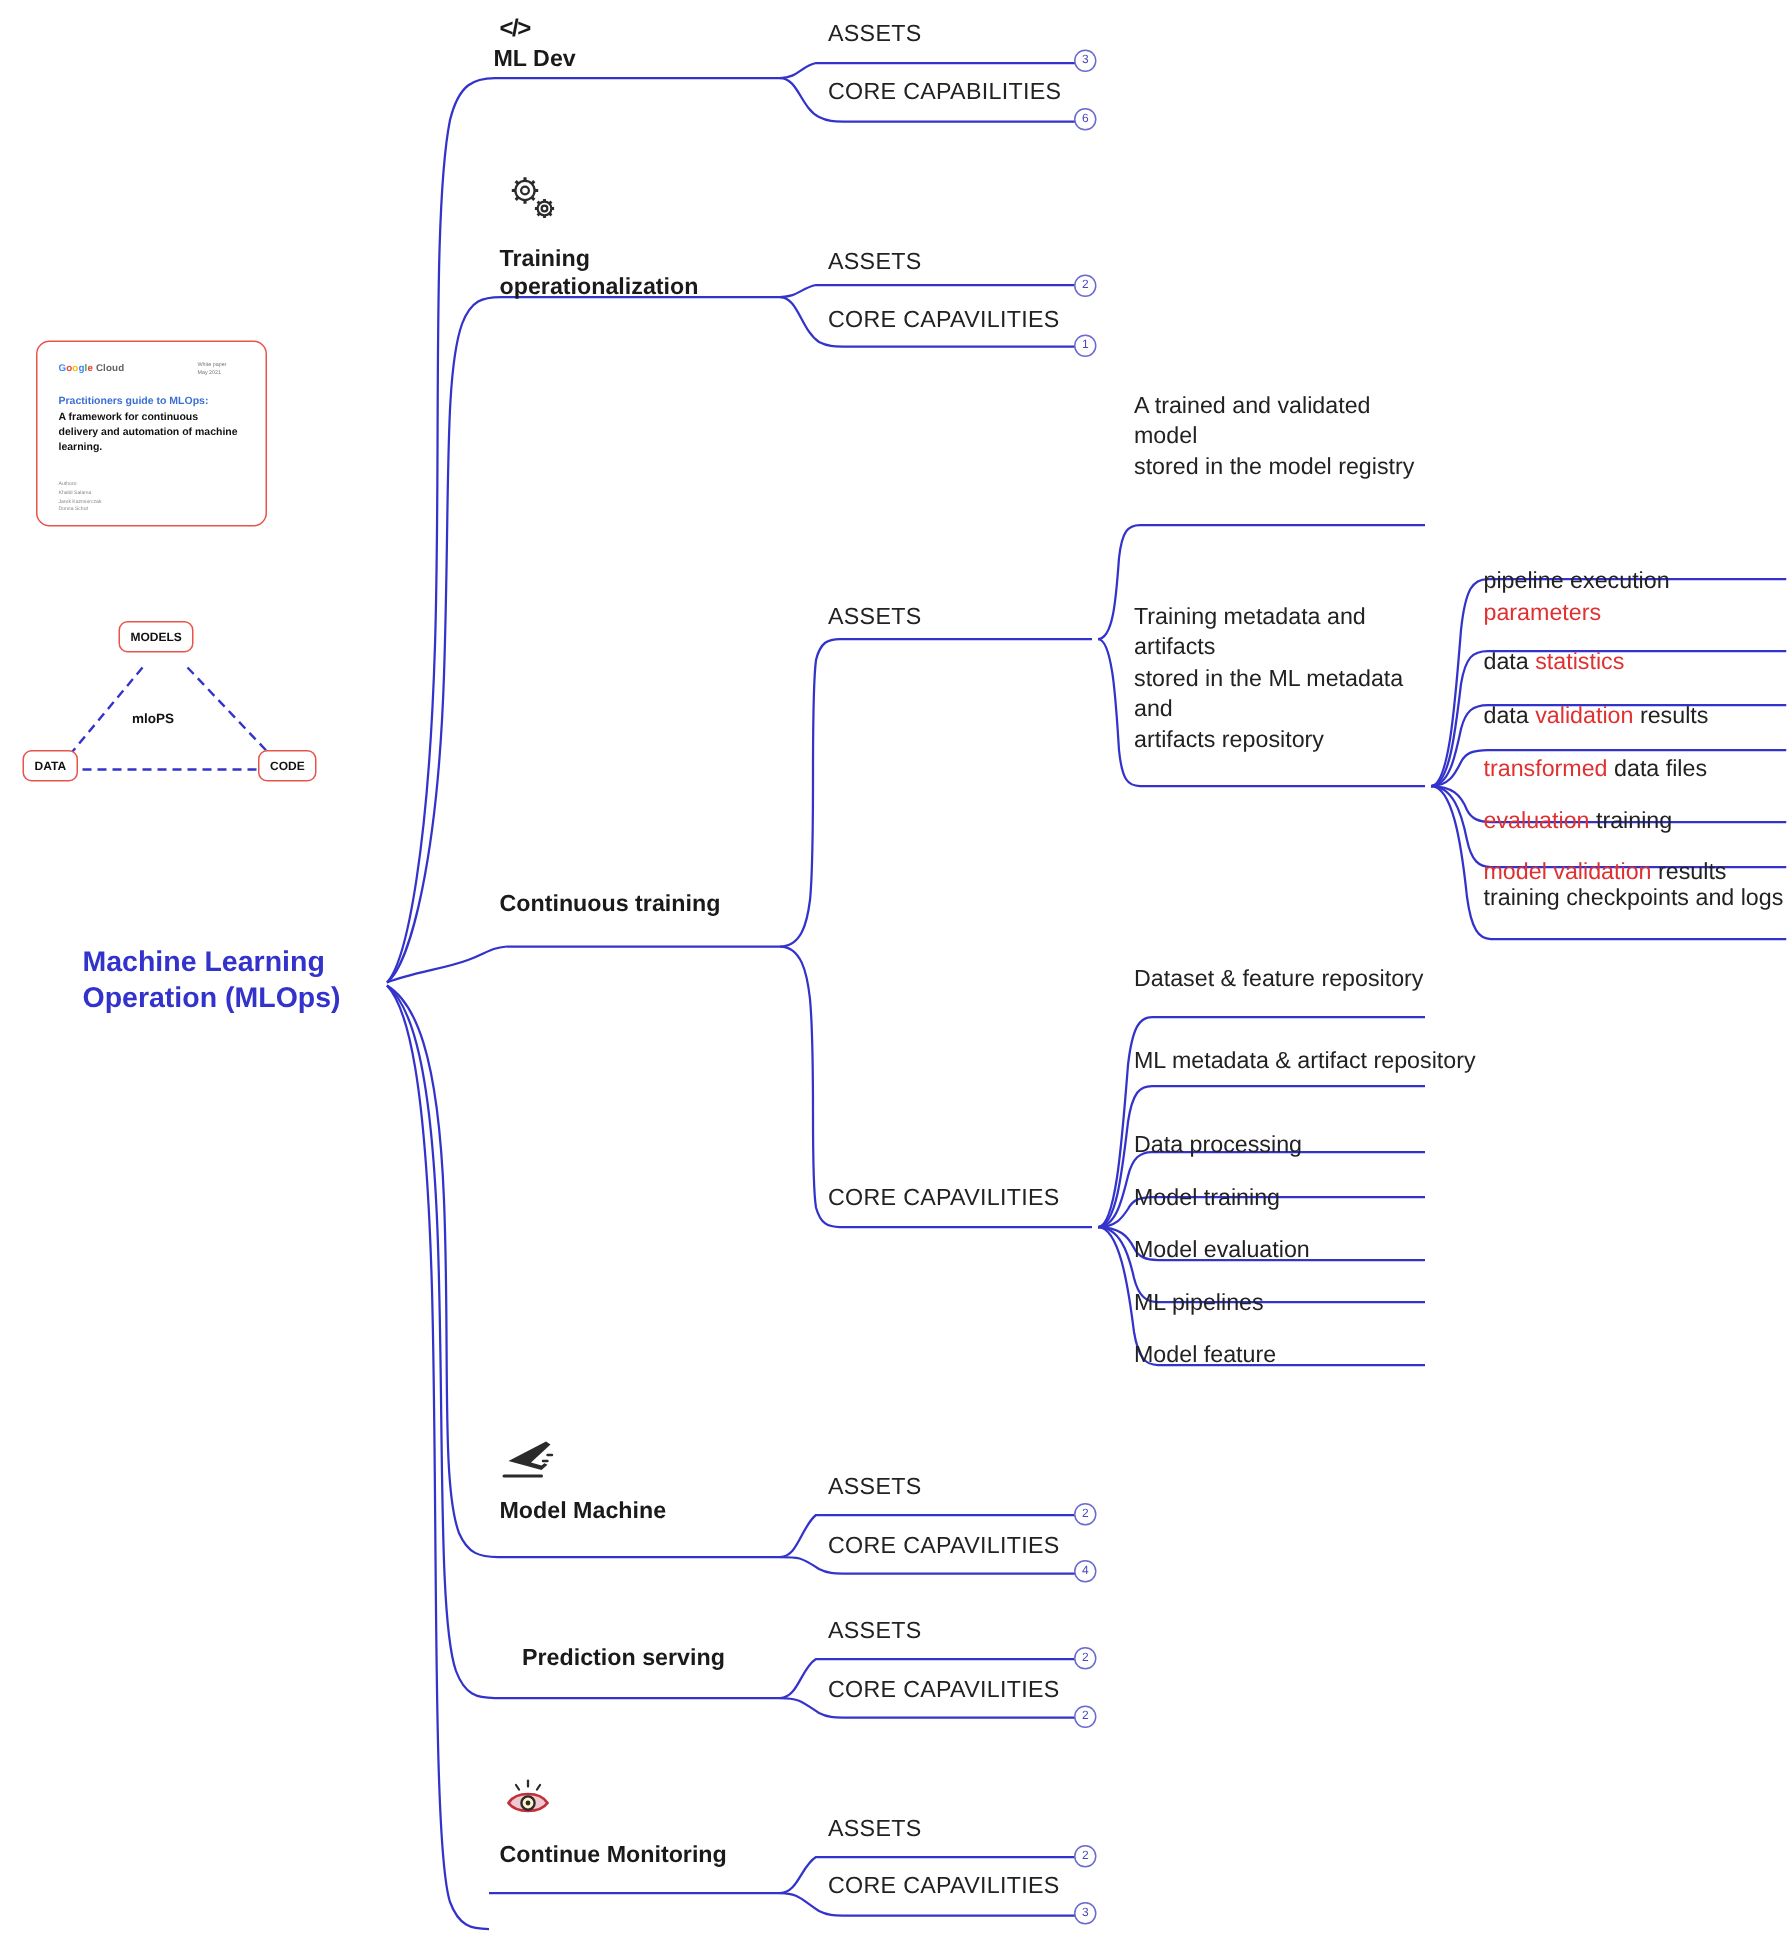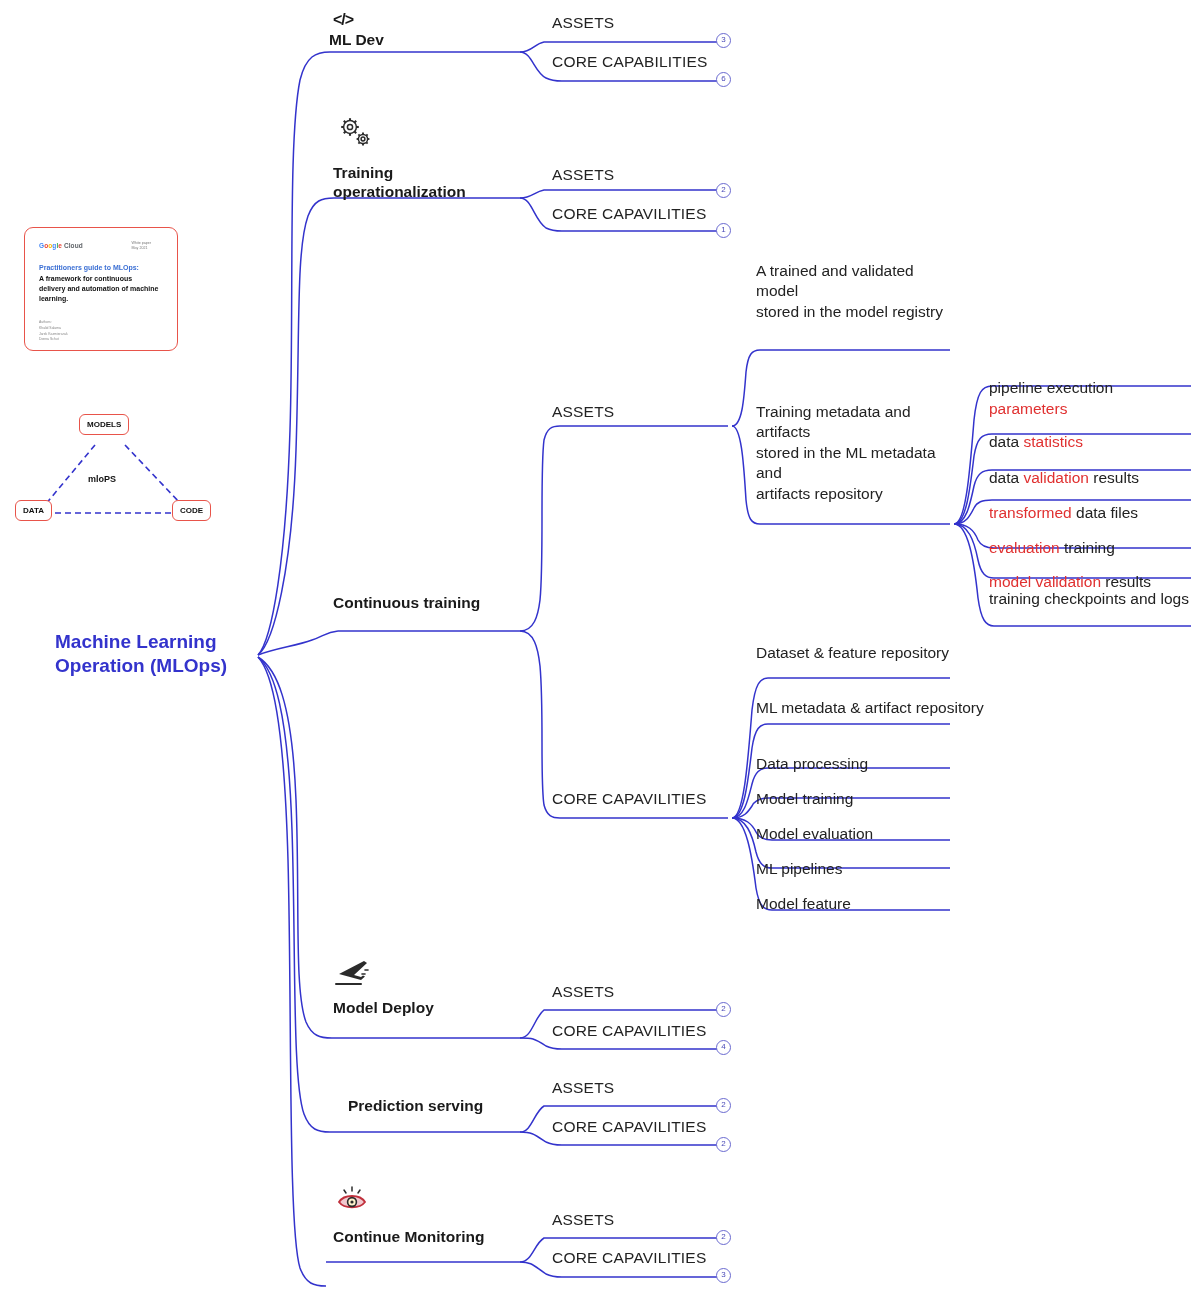--- a/index.html
+++ b/index.html
@@ -249,21 +249,21 @@
   <div class="icon" style="left:334px;top:955px;">
     <svg width="40" height="32" viewBox="0 0 40 32">
       <g fill="none" stroke="#2b2b2b" stroke-width="1.6" stroke-linecap="round" stroke-linejoin="round">
         <path d="M5,19 L30,6 L33,8 L20,20 L27,22 L29,20.5 L31,21.5 L27,25 L5,19 Z" fill="#2b2b2b" stroke="none"></path>
         <line x1="2" y1="29" x2="27" y2="29" stroke-width="2"></line>
         <line x1="31" y1="15" x2="34" y2="15"></line>
         <line x1="28" y1="19" x2="31" y2="19"></line>
       </g>
     </svg>
   </div>
-  <div class="txt topic" style="left:333px;top:999px;">Model Deploy</div>
+  <div class="txt topic" style="left:333px;top:999px;">Model Machine</div>
   <div class="txt l2" style="left:552px;top:983px;">ASSETS</div>
   <div class="badge" style="left:716px;top:1002px;">2</div>
   <div class="txt l2" style="left:552px;top:1022px;">CORE CAPAVILITIES</div>
   <div class="badge" style="left:716px;top:1040px;">4</div>
 
   <div class="txt topic" style="left:348px;top:1097px;">Prediction serving</div>
   <div class="txt l2" style="left:552px;top:1079px;">ASSETS</div>
   <div class="badge" style="left:716px;top:1098px;">2</div>
   <div class="txt l2" style="left:552px;top:1118px;">CORE CAPAVILITIES</div>
   <div class="badge" style="left:716px;top:1137px;">2</div>

